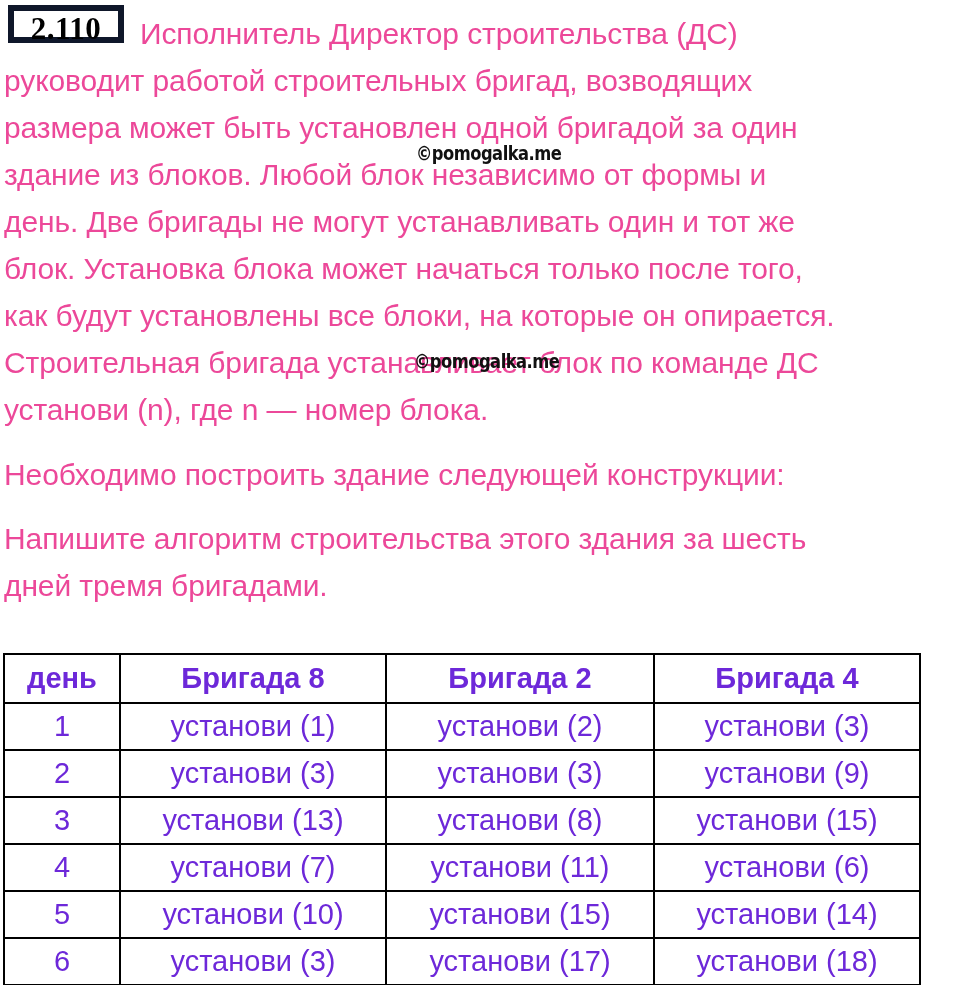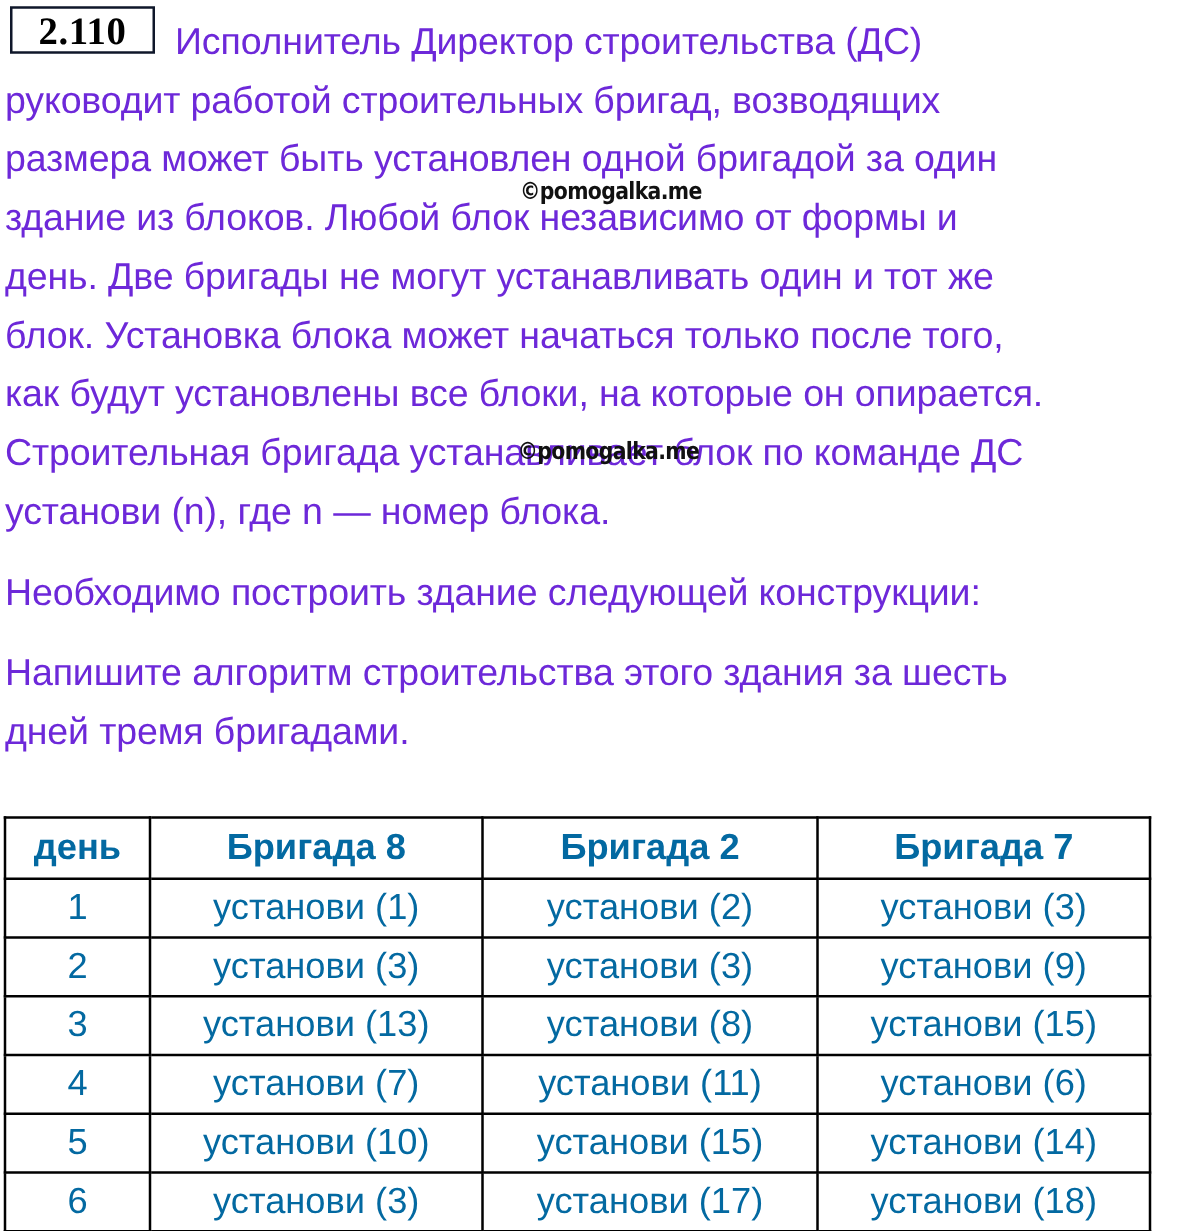--- a/index.html
+++ b/index.html
@@ -21,39 +21,39 @@
     background: #ffffff;
   }
 
   
   .task-number {
     position: absolute;
     left: 8px;
     top: 5px;
     width: 116px;
     height: 38px;
-    border: 2px solid #0f172a;
+    border: 6px solid #0f172a;
     box-sizing: border-box;
     font-family: "Liberation Serif", "DejaVu Serif", serif;
     font-weight: bold;
     font-size: 31px;
     line-height: 36px;
     text-align: center;
     letter-spacing: 0.5px;
     color: #000000;
     background: #ffffff;
   }
 
   
   .body-text {
     position: absolute;
     left: 4px;
     top: 10px;
     width: 954px;
-    color: #6d28d9;
+    color: #ec4899;
     font-size: 30px;
     line-height: 47px;
     letter-spacing: -0.1px;
   }
   .body-text p {
     margin: 0;
   }
   .indent-first {
     text-indent: 136px;
   }
@@ -90,21 +90,21 @@
     table-layout: fixed;
     background: #ffffff;
   }
   .schedule-table td,
   .schedule-table th {
     border: 2px solid #000000;
     height: 45px;
     padding: 0 12px;
     text-align: center;
     vertical-align: middle;
-    color: #0369a1;
+    color: #6d28d9;
     font-size: 29px;
     font-weight: normal;
     white-space: nowrap;
     overflow: hidden;
   }
   .schedule-table thead th {
     font-weight: bold;
     font-size: 29px;
     height: 47px;
   }
@@ -146,21 +146,21 @@
       <col class="col-day">
       <col class="col-team1">
       <col class="col-team2">
       <col class="col-team3">
     </colgroup>
     <thead>
       <tr>
         <th>день</th>
         <th>Бригада 8</th>
         <th>Бригада 2</th>
-        <th>Бригада 7</th>
+        <th>Бригада 4</th>
       </tr>
     </thead>
     <tbody>
       <tr>
         <td>1</td>
         <td>установи (1)</td>
         <td>установи (2)</td>
         <td>установи (3)</td>
       </tr>
       <tr>

